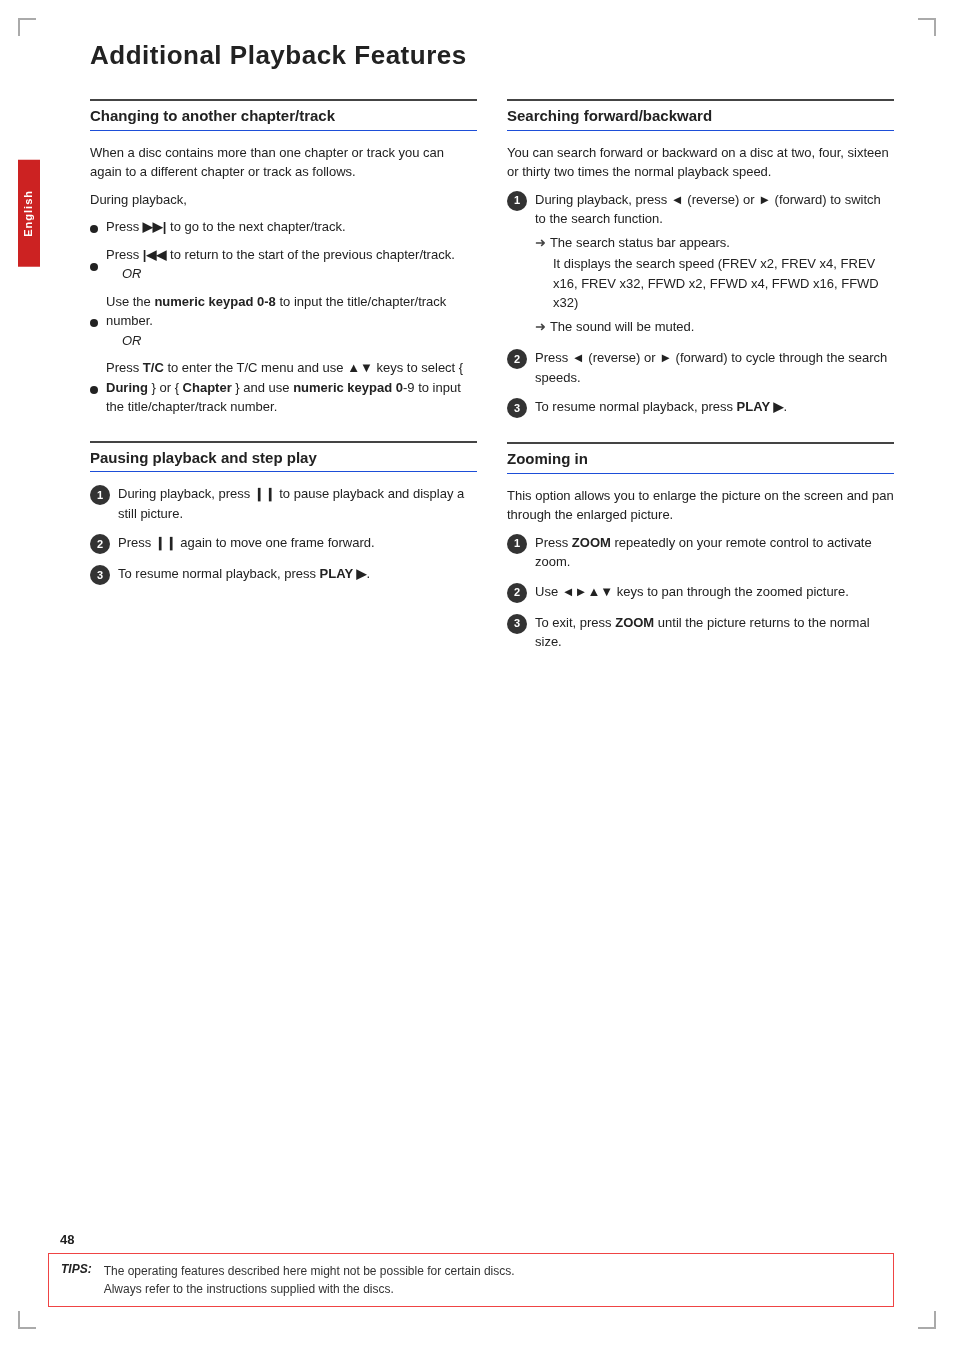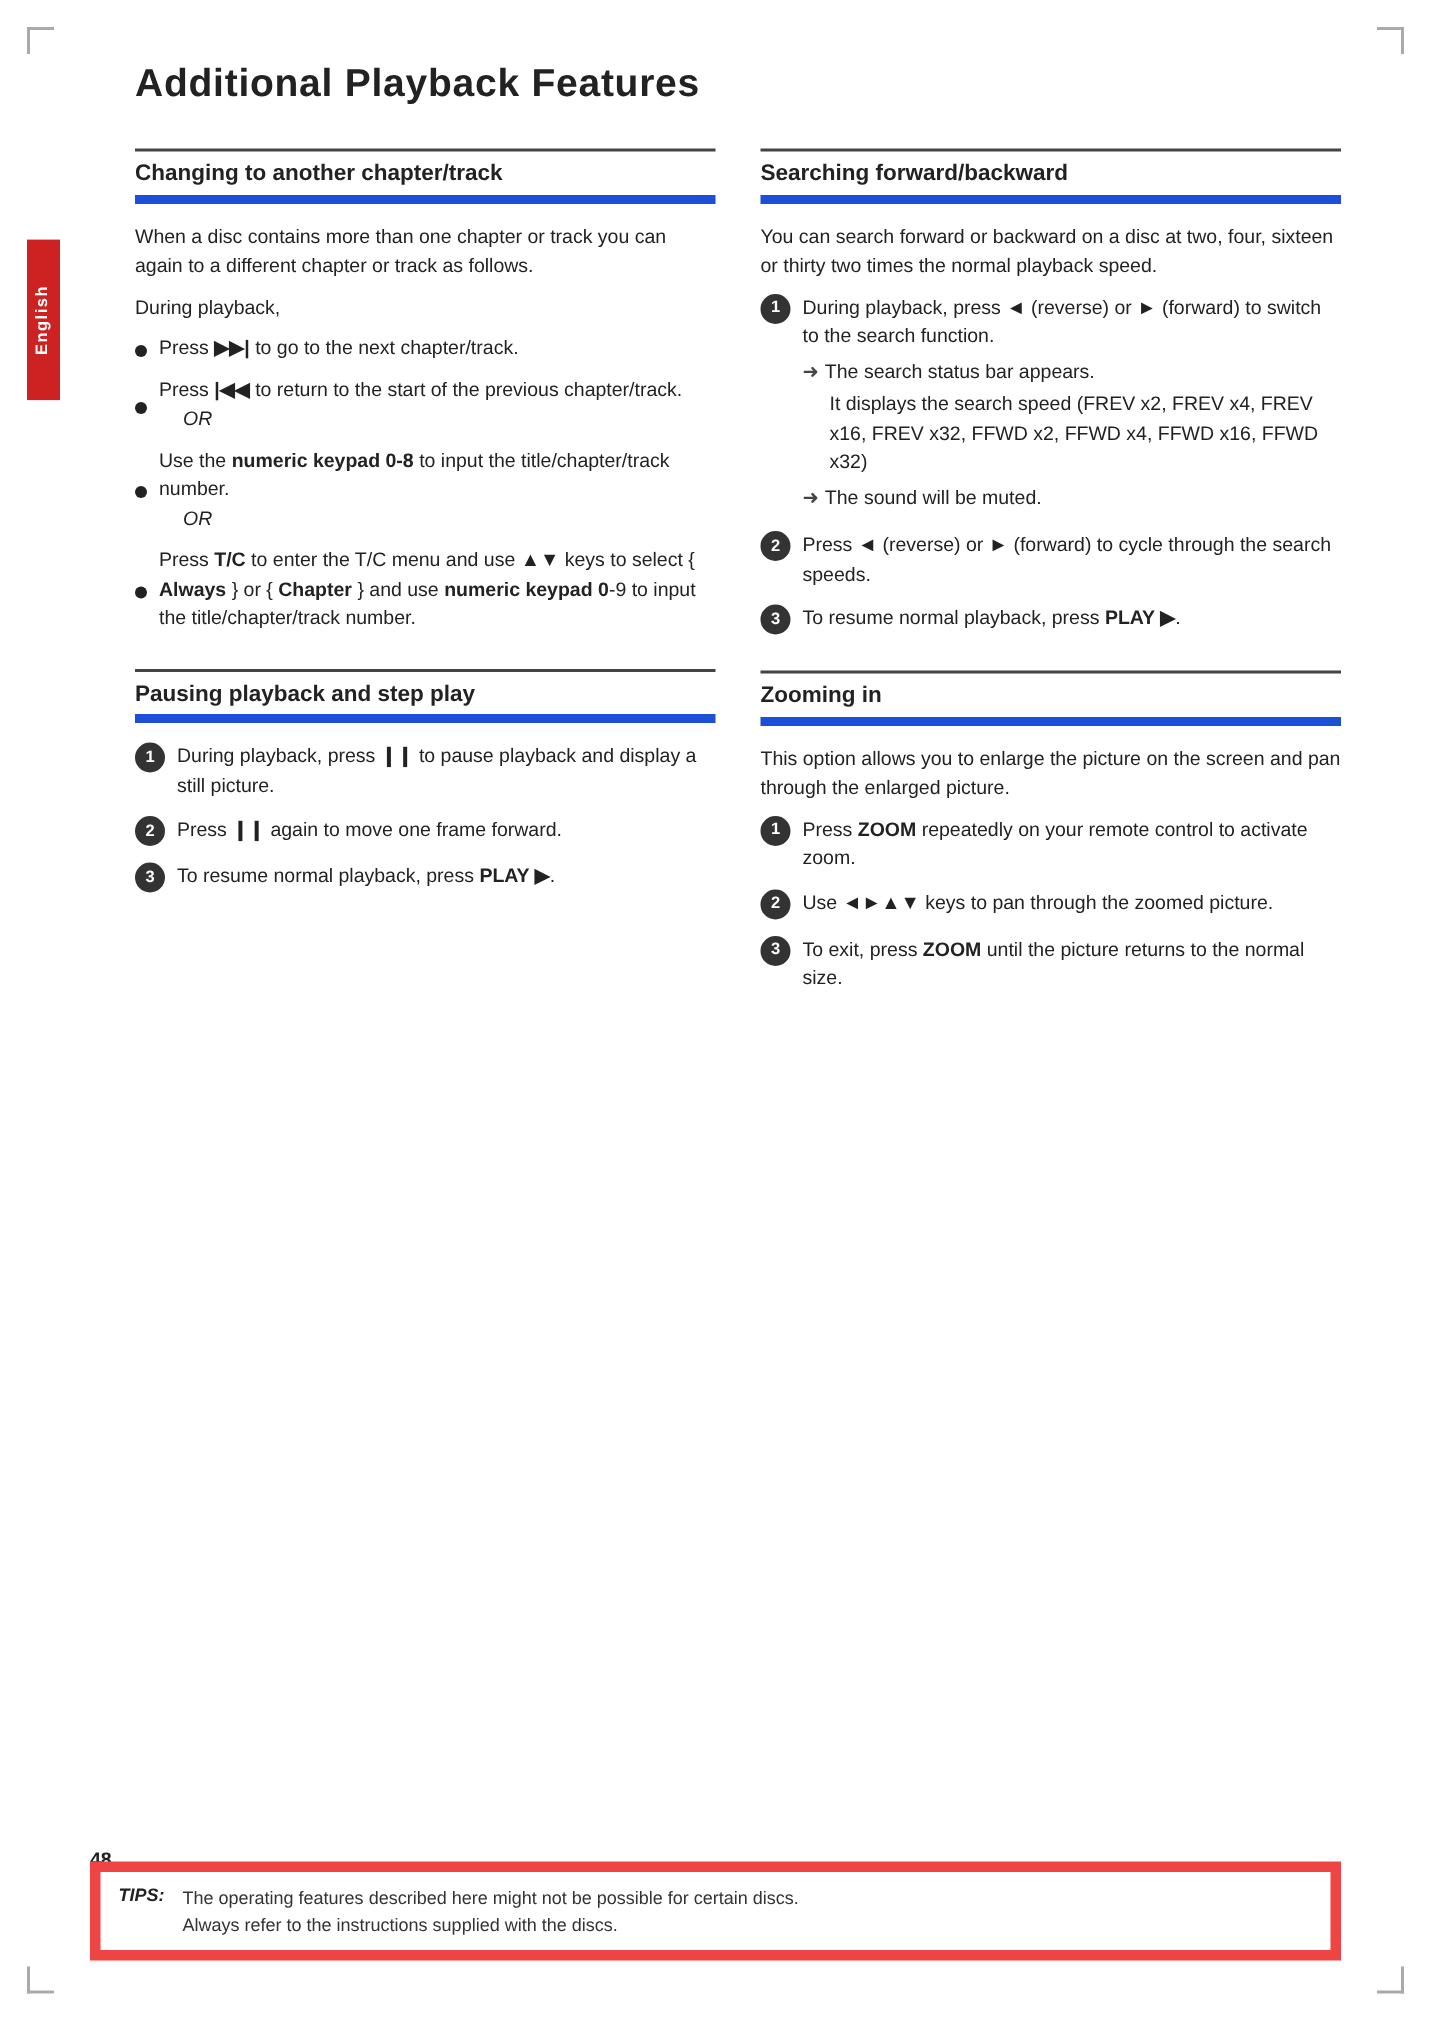--- a/index.html
+++ b/index.html
@@ -72,21 +72,21 @@
     .col-right {
       flex: 1;
       min-width: 0;
     }
 
     
     .section-title {
       font-size: 15px;
       font-weight: bold;
       border-top: 2px solid #444;
-      border-bottom: 6px solid #1d4ed8;
+      border-bottom: 1px solid #1d4ed8;
       padding: 5px 0 4px 0;
       margin-bottom: 12px;
       line-height: 1.3;
     }
 
     .section-body {
       margin-bottom: 16px;
     }
 
     .section-body p {
@@ -176,23 +176,23 @@
 
     
     .section-separator {
       margin-top: 24px;
     }
 
     
     .tips-box {
       position: absolute;
       bottom: 40px;
-      left: 60px;
+      left: 48px;
       right: 60px;
-      border: 7px solid #ef4444;
+      border: 1px solid #ef4444;
       padding: 8px 12px;
       font-size: 12px;
       display: flex;
       align-items: flex-start;
       gap: 12px;
     }
 
     .tips-label {
       font-weight: bold;
       font-style: italic;
@@ -255,21 +255,21 @@
             <li>
               <span class="bullet-dot"></span>
               <span class="bullet-text">
                 Use the <b>numeric keypad 0-8</b> to input the title/chapter/track number.<br>
                 <span class="italic-or"><i>OR</i></span>
               </span>
             </li>
             <li>
               <span class="bullet-dot"></span>
               <span class="bullet-text">
-                Press <b>T/C</b> to enter the T/C menu and use <b>▲▼</b> keys to select { <b>Always</b> } or { <b>Chapter</b> } and use <b>numeric keypad 0</b>-9 to input the title/chapter/track number.
+                Press <b>T/C</b> to enter the T/C menu and use <b>▲▼</b> keys to select { <b>During</b> } or { <b>Chapter</b> } and use <b>numeric keypad 0</b>-9 to input the title/chapter/track number.
               </span>
             </li>
           </ul>
         </div>
       </div>
 
       <div class="section-separator">
         <div class="section-title">Pausing playback and step play</div>
         <ul class="numbered-list">
           <li>

